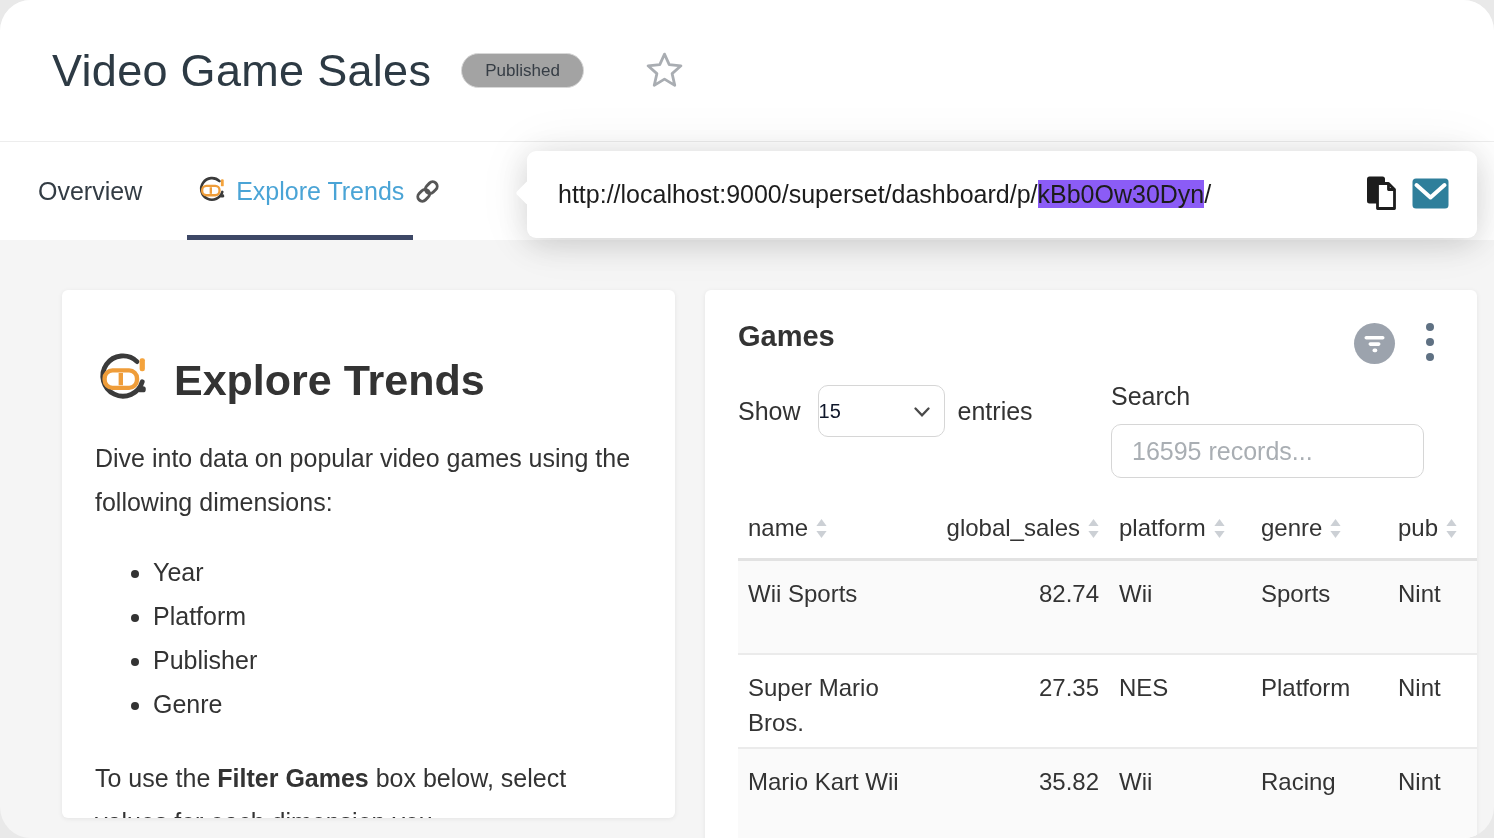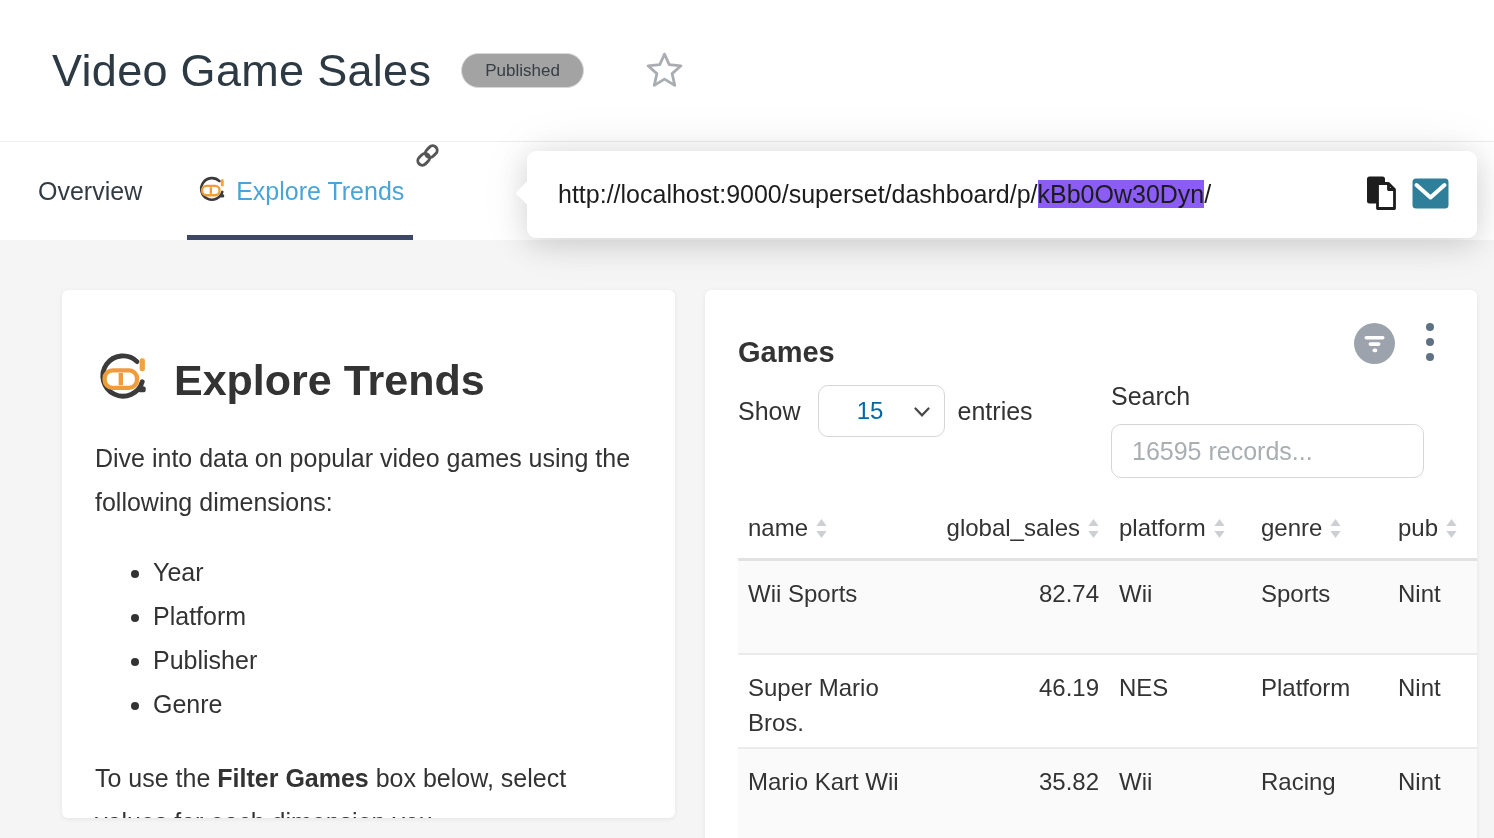--- a/index.html
+++ b/index.html
@@ -1,30 +1,30 @@
 <!DOCTYPE html>
 <html><head>
 <meta charset="utf-8">
 <style>
   html,body{margin:0;padding:0;background:#e9e9e9;}
   .screen{position:relative;width:1494px;height:838px;background:#f5f5f5;overflow:hidden;
-          font-family:"Liberation Sans","DejaVu Sans",sans-serif;color:#333;}
+          font-family:"Liberation Sans","DejaVu Sans",sans-serif;color:#333;border-radius:31px;}
 
   
   .app-header{position:absolute;top:0;left:0;width:100%;height:141px;background:#fff;
               display:flex;align-items:center;padding-left:52px;box-sizing:border-box;}
   .page-title{font-size:45px;font-weight:normal;color:#2d3a44;margin:0;letter-spacing:.3px;}
   .badge{margin-left:30px;font-size:17px;color:#363d45;background:#a3a3a3;
          border:1.5px solid #d8d8d8;border-radius:22px;padding:8px 23px;line-height:1;}
   .star-btn{margin-left:62px;background:none;border:none;padding:0;cursor:pointer;display:flex;}
 
   
   .tab-bar{position:absolute;top:141px;left:0;width:100%;height:99px;background:#fff;
            border-top:1px solid #ededed;display:flex;padding-left:38px;box-sizing:border-box;}
-  .tab{display:flex;align-items:flex-start;font-size:25px;color:#333c44;margin-right:55px;
+  .tab{display:flex;align-items:center;font-size:25px;color:#333c44;margin-right:55px;
        position:relative;cursor:pointer;}
   .tab-inner{display:flex;align-items:center;height:100%;position:relative;}
   .tab.active .tab-label{color:#4aa4d6;}
   .tab.active .tab-inner::after{content:'';position:absolute;left:-10px;right:-9px;bottom:0;
        height:5px;background:#3d4866;}
   .mask-icon{display:flex;margin-right:9px;}
   .chain{display:flex;margin-left:10px;}
 
   
   .popover{position:absolute;left:527px;top:151px;width:950px;height:87px;background:#fff;
@@ -43,32 +43,32 @@
   .explore-card{left:62px;top:290px;width:613px;height:528px;overflow:hidden;
                 padding:0 36px 0 33px;box-sizing:border-box;}
   .card-heading{display:flex;align-items:center;gap:14px;margin:62px 0 0;font-size:43px;
                 font-weight:bold;color:#333;}
   .intro{font-size:25px;line-height:44px;color:#333;margin:28px 0 0;}
   .dim-list{margin:26px 0 0;padding-left:58px;font-size:25px;line-height:44px;color:#333;}
   .footer-text{font-size:25px;line-height:44px;color:#333;margin:30px 0 0;width:480px;}
 
   
   .games-card{left:705px;top:290px;width:772px;height:630px;overflow:hidden;}
-  .games-title{position:absolute;left:33px;top:46px;margin:0;font-size:29px;font-weight:bold;color:#333;}
+  .games-title{position:absolute;left:33px;top:30px;margin:0;font-size:29px;font-weight:bold;color:#333;}
   .filter-btn{position:absolute;left:649px;top:33px;width:41px;height:41px;border-radius:50%;
               background:#9ca3ad;border:none;padding:0;cursor:pointer;display:flex;
               align-items:center;justify-content:center;}
   .kebab-btn{position:absolute;left:712px;top:30px;width:26px;height:48px;background:none;
              border:none;padding:0;cursor:pointer;display:flex;align-items:center;justify-content:center;}
   .show-row{position:absolute;left:33px;top:95px;display:flex;align-items:center;
             font-size:25px;color:#333;}
   .select{width:127px;height:52px;border:1.5px solid #d6d6d6;border-radius:10px;margin:0 13px 0 17px;
           display:flex;align-items:center;box-sizing:border-box;position:relative;cursor:pointer;
           background:#fff;}
-  .select .val{flex:1;text-align:center;margin-right:22px;font-size:24px;color:#0369a1;}
+  .select .val{flex:1;text-align:left;margin-right:22px;font-size:20px;color:#0f172a;}
   .select .chev{position:absolute;right:14px;top:21px;display:flex;}
   .search-block{position:absolute;left:406px;top:92px;width:313px;}
   .search-label{display:block;font-size:25px;color:#333;}
   .search-input{margin-top:13px;width:100%;height:54px;border:1.5px solid #d6d6d6;border-radius:10px;
                 font-size:25px;padding:0 20px;box-sizing:border-box;color:#333;outline:none;}
   .search-input::placeholder{color:#a9aeb3;}
 
   .table-wrap{position:absolute;left:33px;top:212px;right:0;overflow:hidden;}
   table{border-collapse:collapse;table-layout:fixed;width:850px;}
   th{font-size:24px;font-weight:normal;color:#333;text-align:left;padding:12px 10px 16px;
@@ -249,21 +249,21 @@
           <tbody>
               <tr class="stripe">
                 <td class="c0">Wii Sports</td>
                 <td class="c1">82.74</td>
                 <td class="c2">Wii</td>
                 <td class="c3">Sports</td>
                 <td class="c4">Nint</td>
               </tr>
               <tr>
                 <td class="c0">Super Mario Bros.</td>
-                <td class="c1">46.19</td>
+                <td class="c1">27.35</td>
                 <td class="c2">NES</td>
                 <td class="c3">Platform</td>
                 <td class="c4">Nint</td>
               </tr>
               <tr class="stripe">
                 <td class="c0">Mario Kart Wii</td>
                 <td class="c1">35.82</td>
                 <td class="c2">Wii</td>
                 <td class="c3">Racing</td>
                 <td class="c4">Nint</td>

